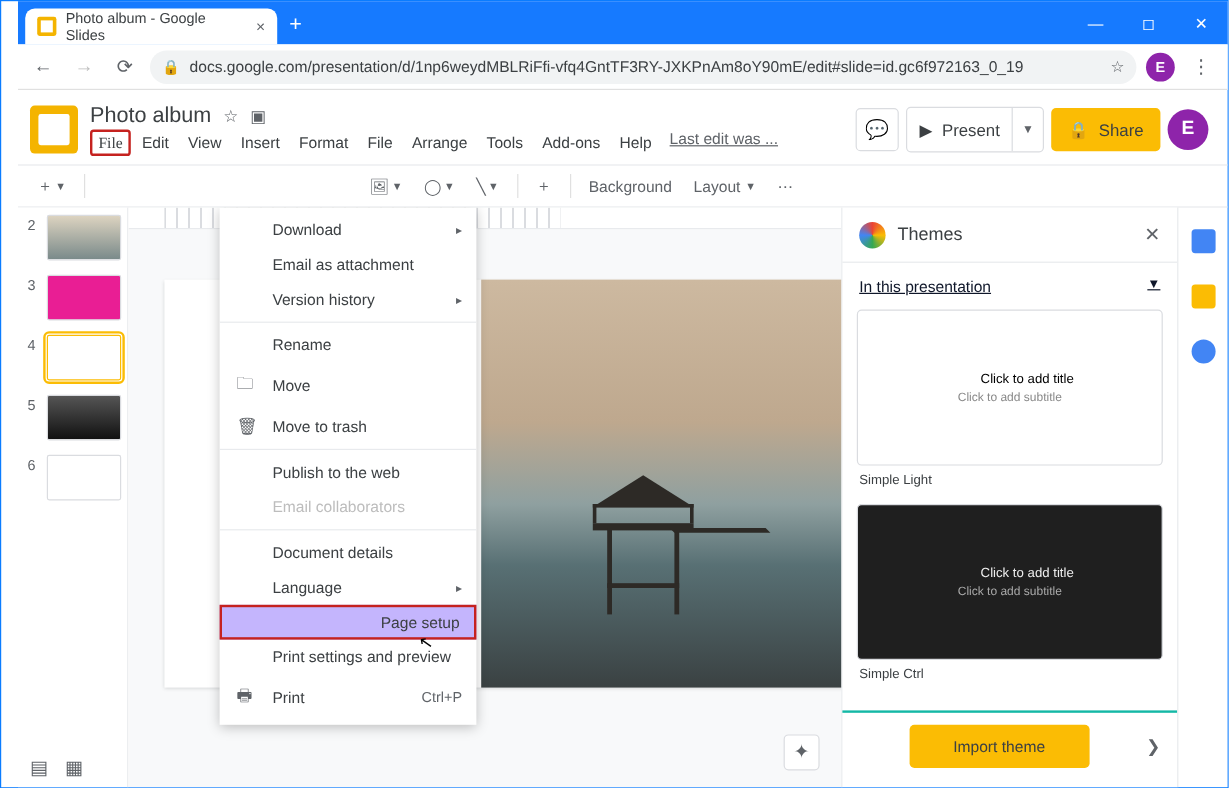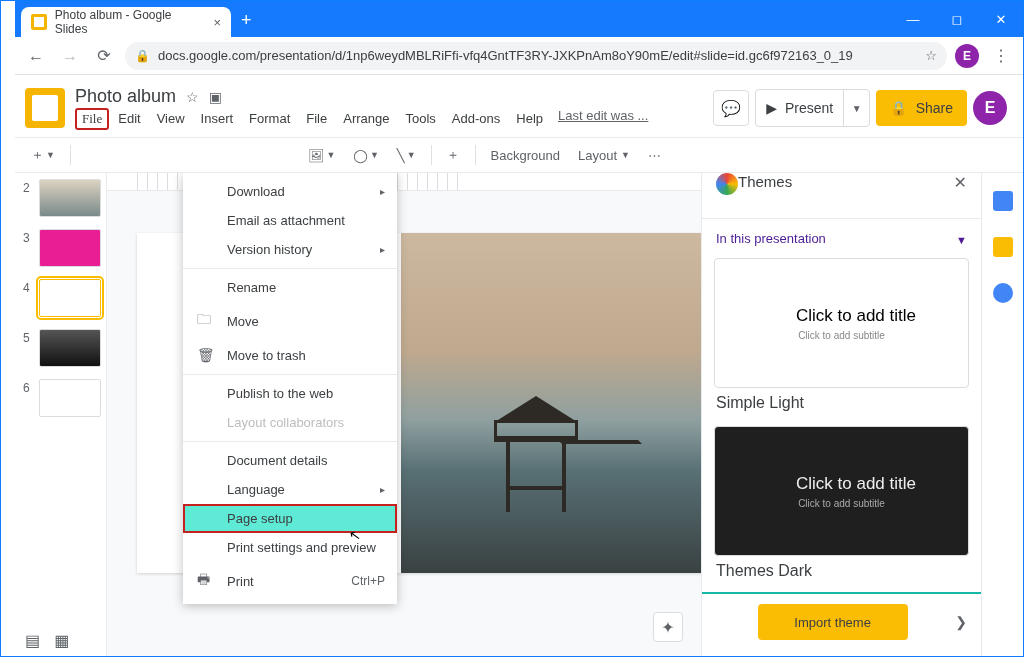--- a/index.html
+++ b/index.html
@@ -71,49 +71,49 @@
 .tower .legs { position:absolute; bottom:0; left:18px; width:60px; height:72px; border-left:4px solid #2d2a26; border-right:4px solid #2d2a26; }
 .tower .xbr { position:absolute; bottom:22px; left:18px; width:60px; height:4px; background:#2d2a26; }
 .tower .plat { position:absolute; bottom:70px; left:6px; width:84px; height:6px; background:#2d2a26; }
 .tower .rail { position:absolute; bottom:76px; left:6px; width:84px; height:16px; border:3px solid #2d2a26; border-bottom:none; }
 .tower .roof { position:absolute; bottom:92px; left:10px; width:76px; height:0; border-left:38px solid transparent; border-right:38px solid transparent; border-bottom:24px solid #2d2a26; }
 .tower .slide { position:absolute; bottom:0; left:70px; width:80px; height:72px; border-top:4px solid #2d2a26; transform:skewX(45deg); transform-origin:top left; }
 .speaker-fab { position:absolute; right:18px; bottom:14px; width:30px; height:30px; border:1px solid #dadce0; border-radius:4px; background:#fff; display:flex; align-items:center; justify-content:center; color:#5f6368; cursor:pointer; }
 
 
 .themes-panel { width:280px; border-left:1px solid #e8eaed; background:#fff; display:flex; flex-direction:column; }
-.themes-head { height:46px; display:flex; align-items:flex-start; padding:0 14px; border-bottom:1px solid #e8eaed; }
+.themes-head { height:46px; display:flex; align-items:center; padding:0 14px; gap:10px; border-bottom:1px solid #e8eaed; }
 .themes-head .palette-ico { width:22px; height:22px; border-radius:50%; background:conic-gradient(#ea4335,#fbbc04,#34a853,#4285f4,#ea4335); }
 .themes-head-title { font-size:15px; color:#3c4043; }
 .themes-close { margin-left:auto; color:#5f6368; cursor:pointer; font-size:16px; }
-.themes-sub { padding:12px 14px 8px; font-size:13px; color:#4c1d95; display:flex; justify-content:space-between; align-items:flex-end; }
+.themes-sub { padding:12px 14px 8px; font-size:13px; color:#0f172a; display:flex; justify-content:space-between; align-items:flex-start;text-decoration:underline; }
 .theme-list { flex:1; overflow:auto; padding:4px 12px; }
 .theme-card { border:1px solid #dadce0; border-radius:4px; height:130px; margin-bottom:6px; display:flex; flex-direction:column; align-items:center; justify-content:center; gap:4px; }
 .theme-card.dark { background:#1f1f1f; color:#eee; }
-.theme-title-sample { font-size:17px;margin-left:29px; }
+.theme-title-sample { font-size:11px;margin-left:29px; }
 .theme-sub-sample { font-size:10px; color:#888; }
 .theme-card.dark .theme-sub-sample { color:#aaa; }
-.theme-name { font-size:16px; color:#3c4043; margin:4px 0 14px 2px; }
+.theme-name { font-size:11px; color:#3c4043; margin:4px 0 14px 2px; }
 .themes-footer { padding:10px 14px 16px; border-top:2px solid #14b8a6; display:flex; align-items:center; }
 .import-btn { margin:0 auto; background:#fbbc04; border-radius:4px; height:36px; width:150px; display:flex; align-items:center; justify-content:center; font-size:13px; font-weight:500; color:#3c4043; cursor:pointer; }
 .panel-next { color:#5f6368; font-size:14px; cursor:pointer; margin-left:6px;}
 
 .sidebar-right { width:42px; border-left:1px solid #e8eaed; display:flex; flex-direction:column; align-items:center; padding-top:18px; gap:26px; }
 .sb-ico { width:20px; height:20px; border-radius:3px; cursor:pointer; }
 
 
 .dropdown { position:absolute; top:0; left:76px; width:214px; background:#fff; box-shadow:0 2px 10px rgba(0,0,0,.25); padding:4px 0; z-index:50; font-size:13px; color:#3c4043; }
 .dd-item { display:flex; align-items:center; gap:12px; padding:7px 14px 7px 14px; cursor:pointer; position:relative; }
 .dd-item:hover, .dd-item.hover { background:#eeeeee; }
 .dd-item .dd-ico { width:18px; color:#5f6368; font-size:14px; }
 .dd-item .arrow { position:absolute; right:12px; font-size:10px; color:#5f6368; }
 .dd-item .shortcut { position:absolute; right:12px; font-size:12px; color:#5f6368; }
 .dd-sep { height:1px; background:#e8eaed; margin:4px 0; }
 .dd-item.disabled { color:#bdbdbd; }
-.dd-item.highlight { outline:2px solid #c5221f; outline-offset:-2px; background:#5eead4; }
+.dd-item.highlight { outline:2px solid #c5221f; outline-offset:-2px; background:#c4b5fd;justify-content:flex-end; }
 .cursor-ico { position:absolute; right:36px; bottom:-10px; font-size:14px; color:#000; pointer-events:none; transform:rotate(-10deg); }
 </style>
 </head>
 <body>
 
 <div class="browser-frame">
   <div class="titlebar">
     <div class="tab">
       <span class="favicon"></span>
       <span>Photo album - Google Slides</span>
@@ -274,21 +274,21 @@
             <span class="dd-ico">🗑</span>
             <span>Move to trash</span>
           </div>
           <div class="dd-sep"></div>
           <div class="dd-item">
             <span class="dd-ico"></span>
             <span>Publish to the web</span>
           </div>
           <div class="dd-item disabled">
             <span class="dd-ico"></span>
-            <span>Layout collaborators</span>
+            <span>Email collaborators</span>
           </div>
           <div class="dd-sep"></div>
           <div class="dd-item">
             <span class="dd-ico"></span>
             <span>Document details</span>
           </div>
           <div class="dd-item">
             <span class="dd-ico"></span>
             <span>Language</span>
             <span class="arrow">▸</span>
@@ -323,21 +323,21 @@
       <div class="theme-list">
         <div class="theme-card">
           <div class="theme-title-sample">Click to add title</div>
           <div class="theme-sub-sample">Click to add subtitle</div>
         </div>
         <div class="theme-name">Simple Light</div>
         <div class="theme-card dark">
           <div class="theme-title-sample">Click to add title</div>
           <div class="theme-sub-sample">Click to add subtitle</div>
         </div>
-        <div class="theme-name">Themes Dark</div>
+        <div class="theme-name">Simple Ctrl</div>
       </div>
       <div class="themes-footer">
         <div class="import-btn">Import theme</div>
         <span class="panel-next">❯</span>
       </div>
     </div>
 
     <div class="sidebar-right">
       <div class="sb-ico" style="background:#4285f4;"></div>
       <div class="sb-ico" style="background:#fbbc04;"></div>

